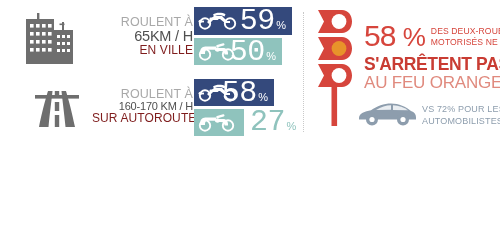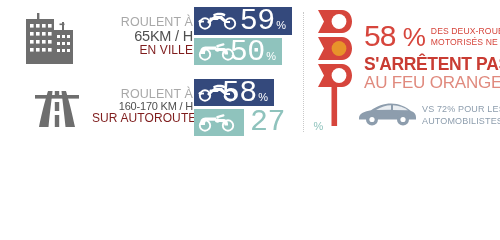--- a/index.html
+++ b/index.html
@@ -36,21 +36,21 @@
   .row-bot .bar-a{top:4px;height:27px;background:#34497c;}
   .row-bot .bar-b{top:34px;height:27px;background:#8fc3bd;}
 
   .vehicle{position:absolute;left:3px;top:50%;transform:translateY(-50%);}
 
   .pct{position:absolute;display:flex;align-items:baseline;
        font-weight:400;line-height:1;}
   .pct .num{font-size:30px;letter-spacing:-.5px;font-family:Liberation Mono, monospace;}
   .pct .sym{font-size:11px;margin-left:1.5px;}
   .pct-in{right:6px;top:50%;transform:translateY(-50%);color:#ffffff;}
-  .pct-out{top:50%;transform:translateY(-50%);color:#8fc3bd;gap:27px;}
+  .pct-out{top:50%;transform:translateY(-50%);color:#8fc3bd;}
 
   
   .divider{position:absolute;left:303px;top:12px;width:0;height:120px;
            border-left:1px dotted #c9c9c9;}
 
   
   .right{position:absolute;left:312px;top:0;width:188px;height:144px;}
 
   .light-wrap{position:absolute;left:0;top:8px;}
   .car-wrap{position:absolute;left:44px;top:98px;}

